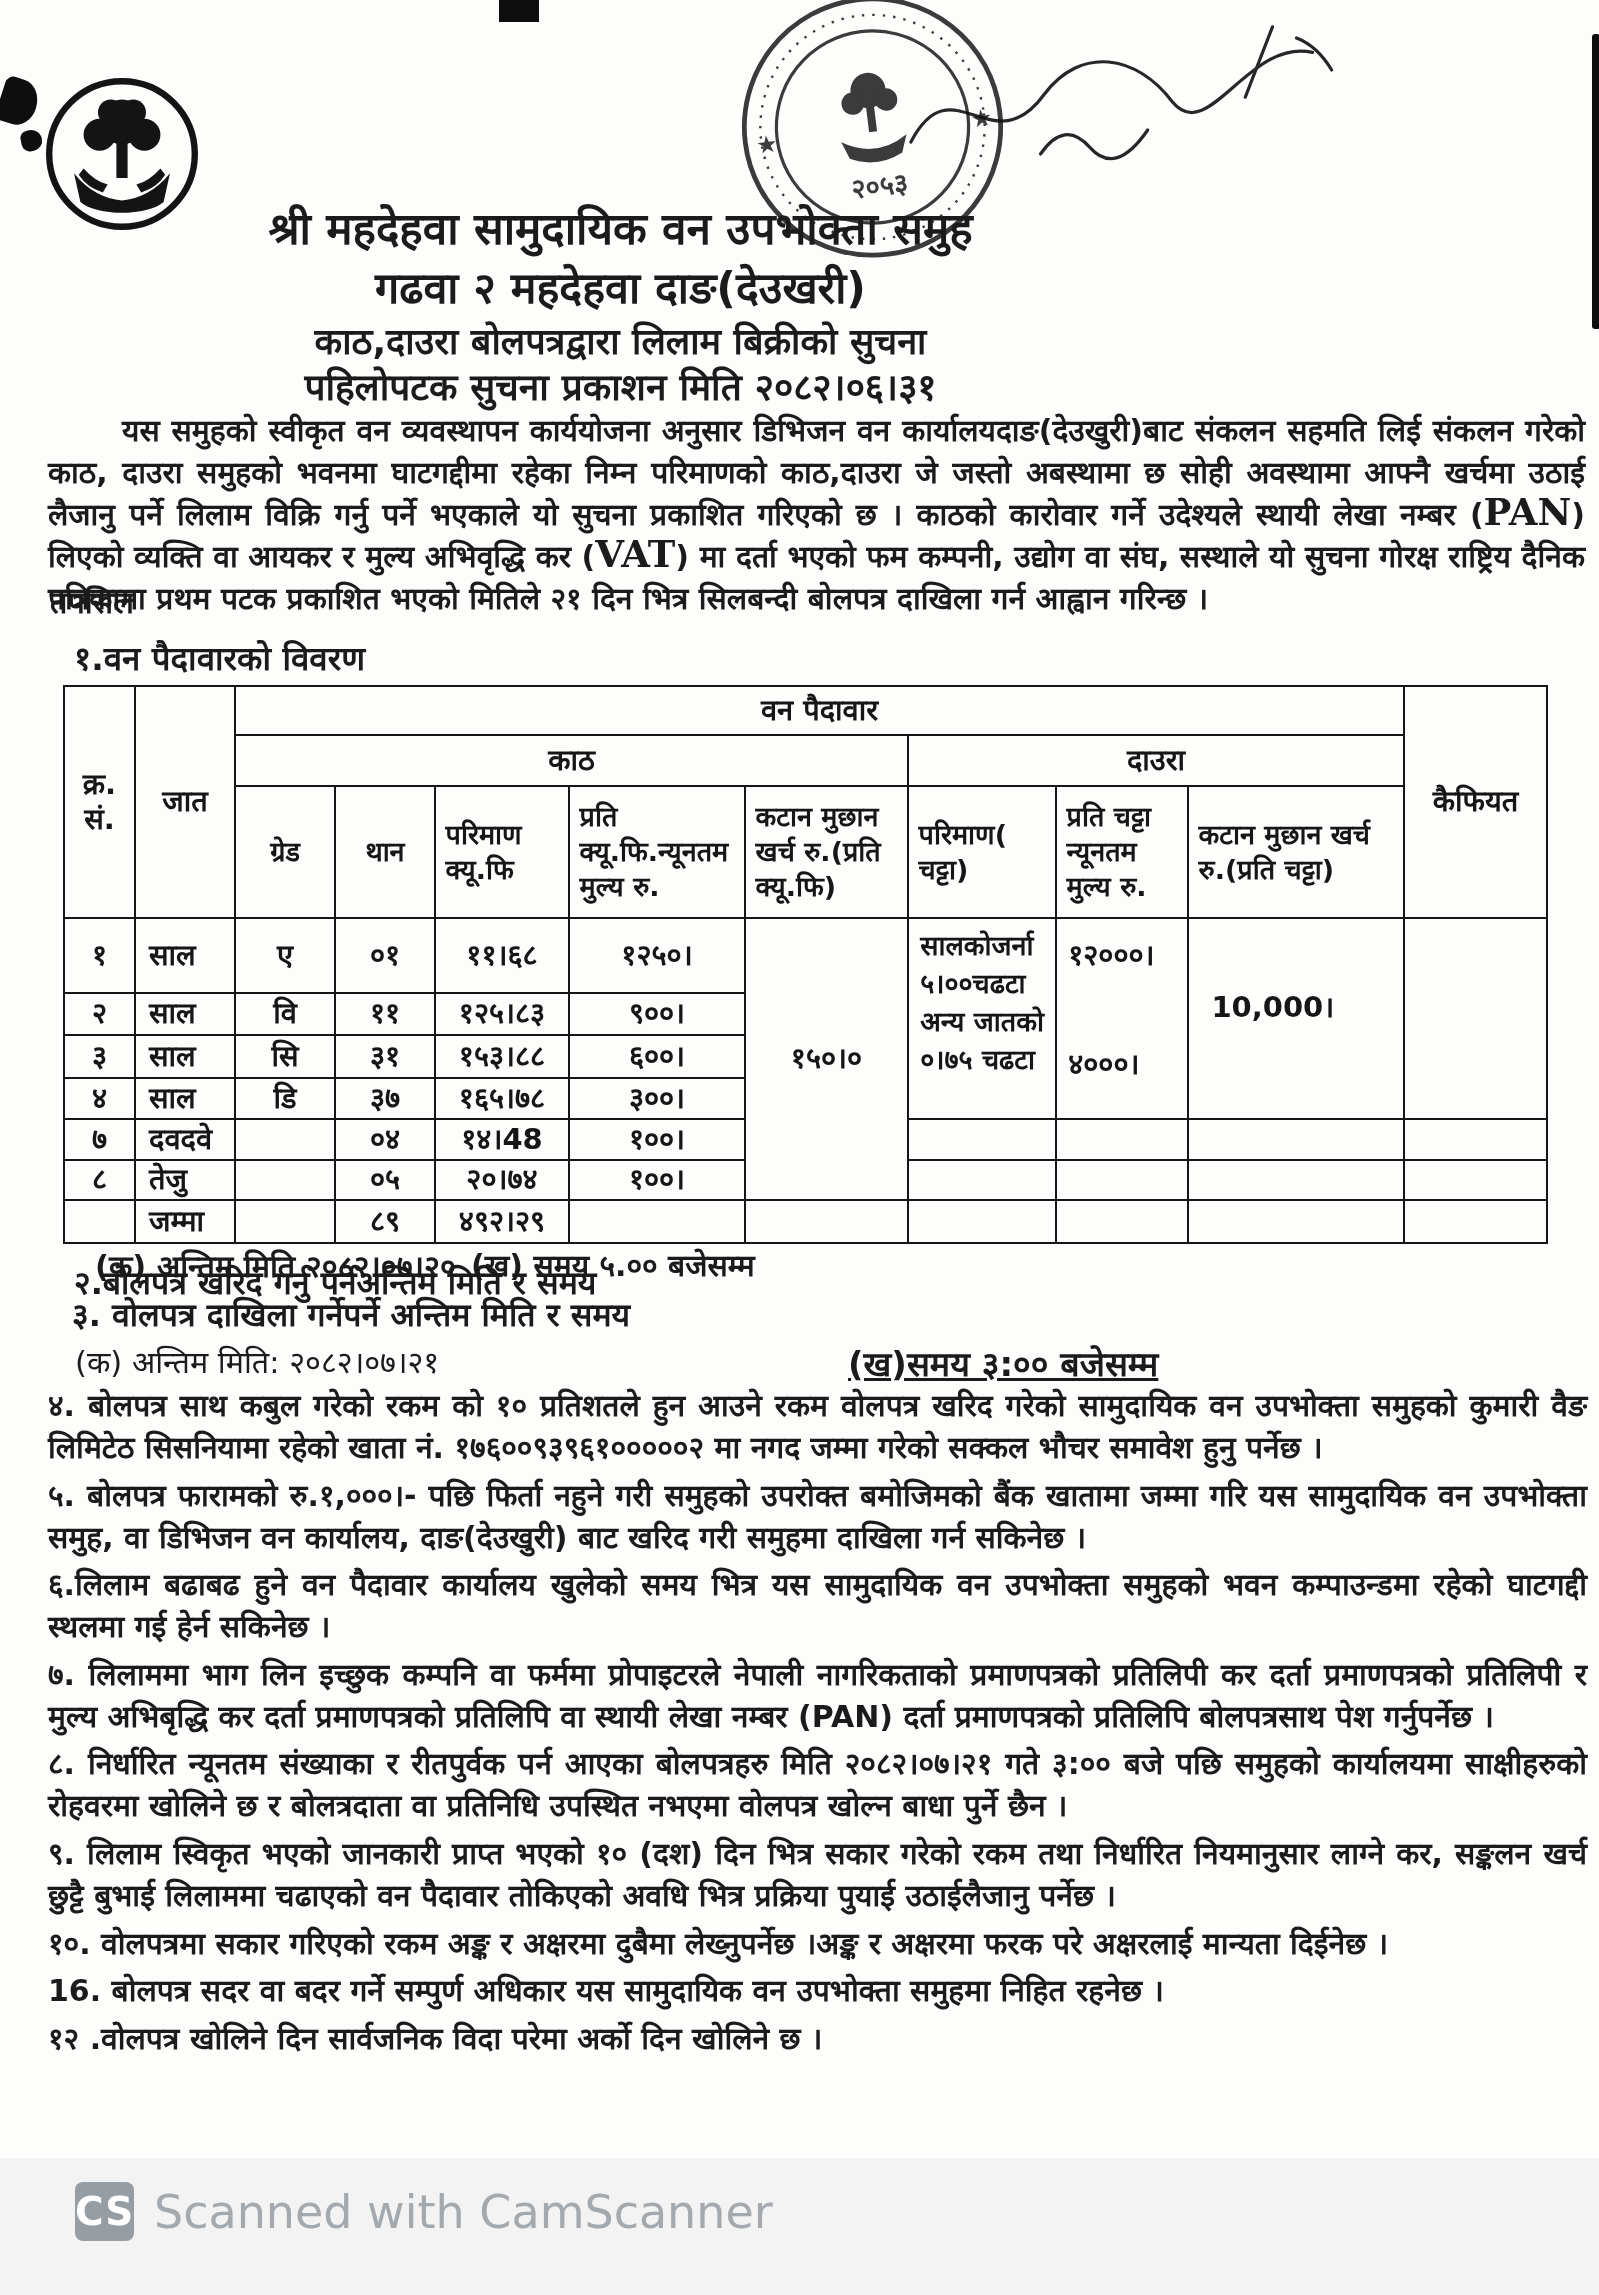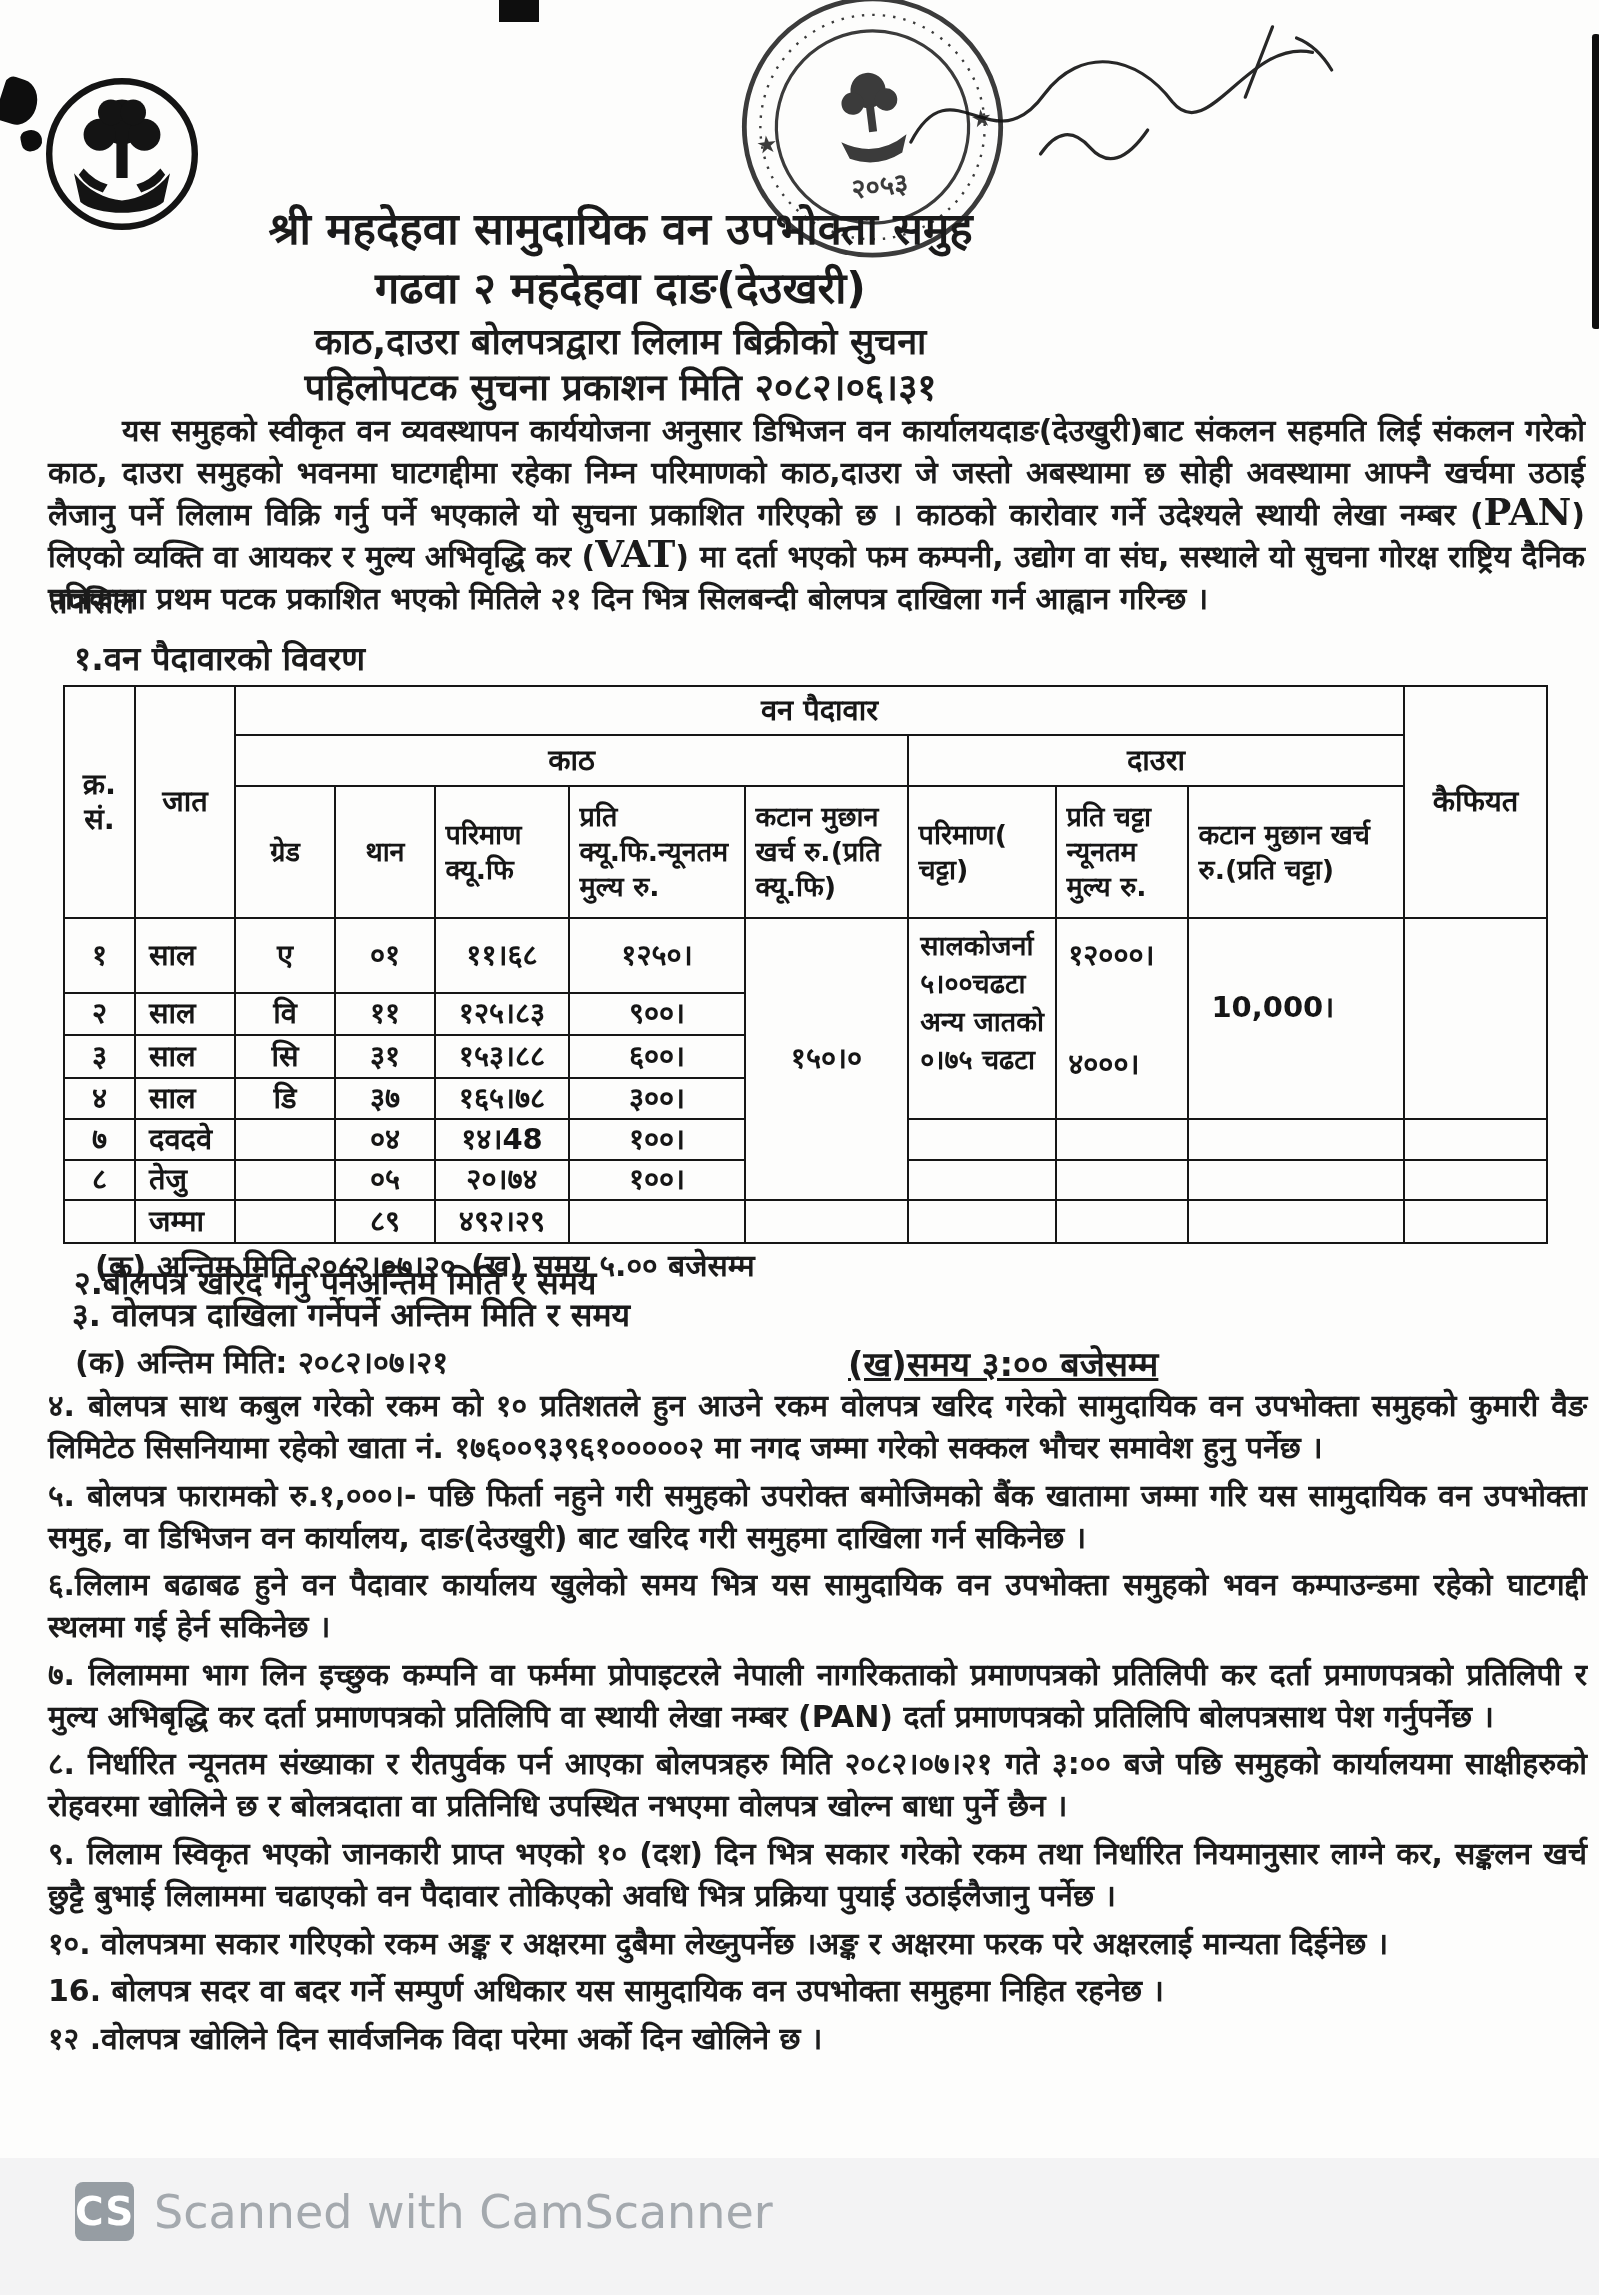--- a/index.html
+++ b/index.html
@@ -57,21 +57,21 @@
   .ftable td.vtop{vertical-align:top;text-align:left;padding:8px 3.2px 0 11.2px;}
   .dq-line{display:block;font-size:27px;line-height:38px;}
   .dp1{margin-top:11.2px;}
   .dp2{margin-top:74px;}
   .dc1{margin-top:63px;padding-left:11.2px;}
   
   .sec2{left:74px;top:1260px;font-size:32px;font-weight:700;text-align:right;}
   .s2a{left:95px;top:1244px;font-size:30.5px;font-weight:700;}
   .s2b{left:471px;top:1244px;font-size:30px;font-weight:700;}
   .sec3{left:72px;top:1292px;font-size:32px;font-weight:700;}
-  .s3a{left:75px;top:1340px;font-size:30.5px;font-weight:700;}
+  .s3a{left:75px;top:1340px;font-size:30.5px;font-weight:400;}
   .s3b{left:848px;top:1340px;font-size:34px;font-weight:700;text-decoration:underline;}
   .notices{left:48px;top:1385px;width:1539px;}
   .notice{
     font-size:30px;line-height:42px;font-weight:600;text-align:justify;
     margin-bottom:5.6px;
   }
   
   .bottom-band{left:0;top:2158px;width:1600px;height:138px;background:#f3f3f4;}
   .cs-logo{
     left:75px;top:2182px;width:59px;height:59px;background:#969da3;

